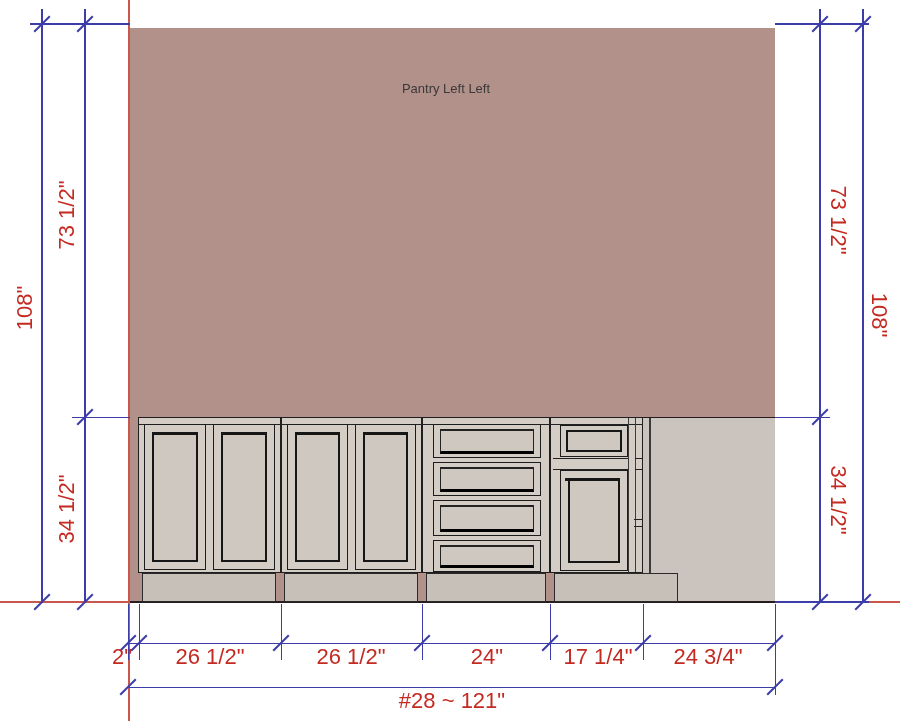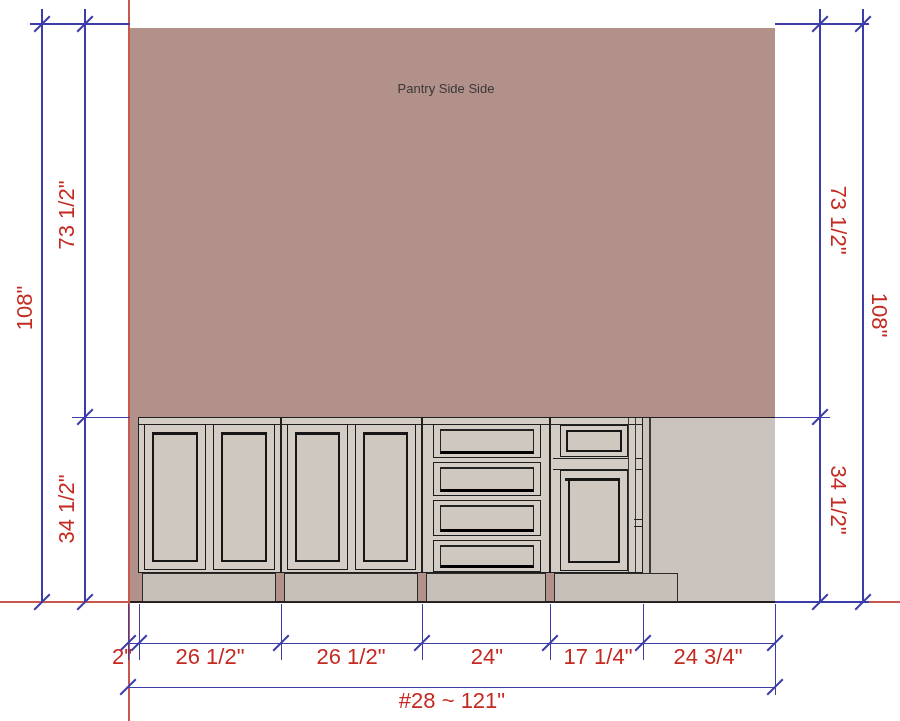--- a/index.html
+++ b/index.html
@@ -51,21 +51,21 @@
   .knob{position:absolute;width:3px;height:3px;background:#1c1c1c;}
 </style>
 </head>
 <body>
 
 <div class="canvas">
 
   <div class="wall" style="left:130px;top:28px;width:645px;height:574px;"></div>
   <div class="wall-lower" style="left:643px;top:417px;width:132px;height:185px;"></div>
   <div class="vdark" style="left:649px;top:418px;height:155px;"></div>
-  <div class="wall-label" style="left:446px;top:88px;">Pantry Side Side</div>
+  <div class="wall-label" style="left:446px;top:88px;">Pantry Left Left</div>
 
   <div class="hdark" style="left:130px;top:601px;width:645px;"></div>
   <div class="hred" style="left:0;top:601px;width:129px;"></div>
   <div class="hred" style="left:869px;top:601px;width:31px;"></div>
 
   <div class="cab" style="left:138px;top:417px;width:143px;height:156px;">
     <div class="toprail"></div>
     <div class="door" style="left:5px;top:6px;width:62px;height:146px;">
       <div class="panel"></div>
     </div>

